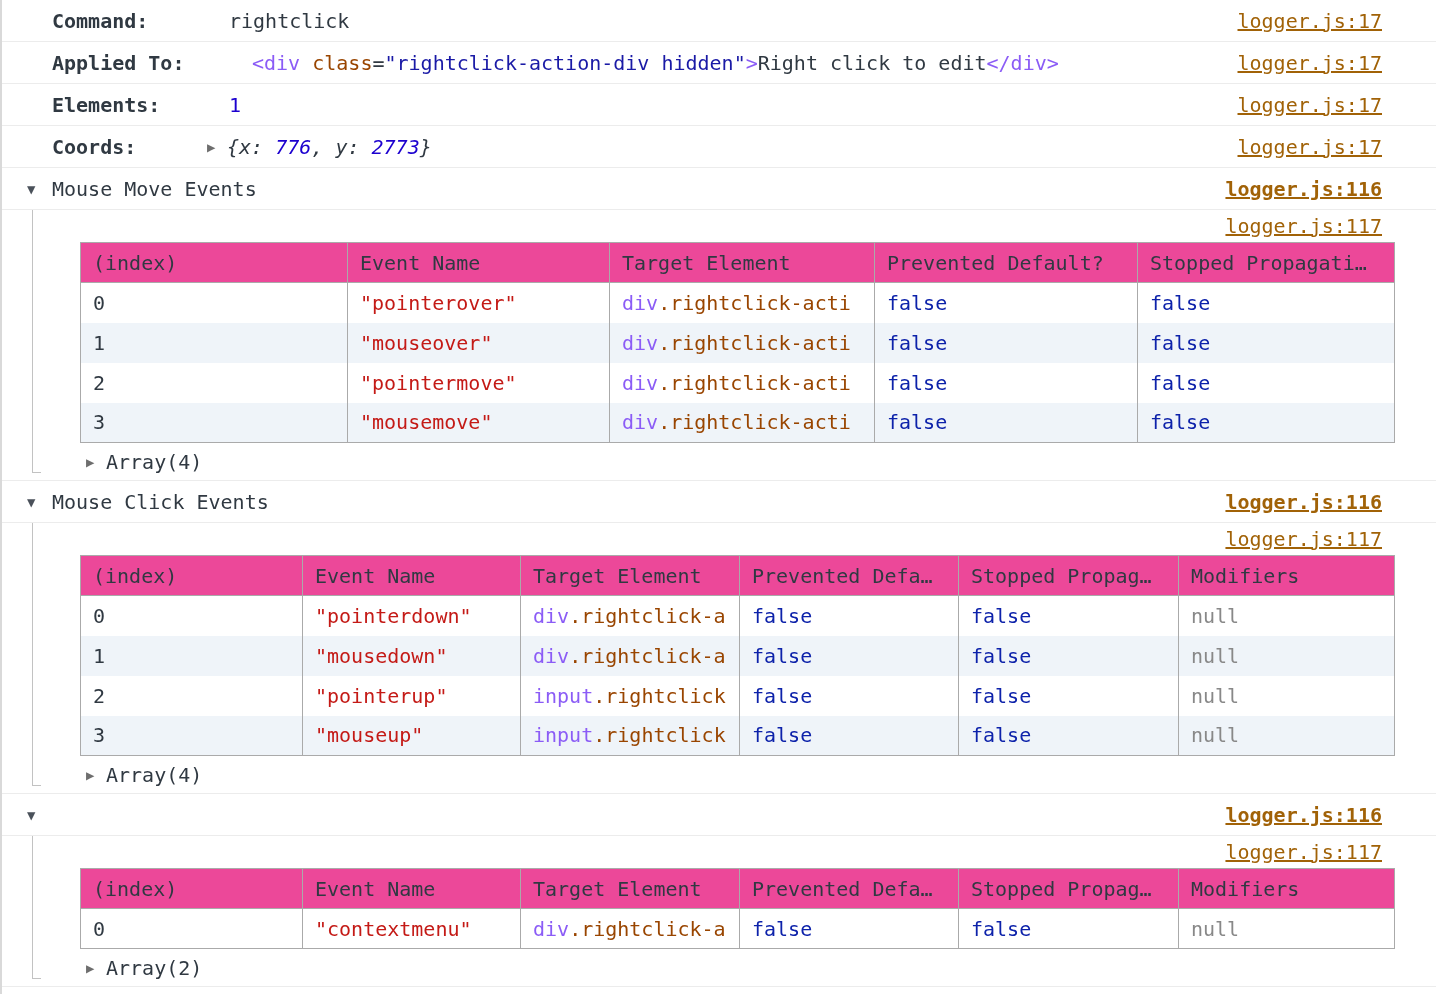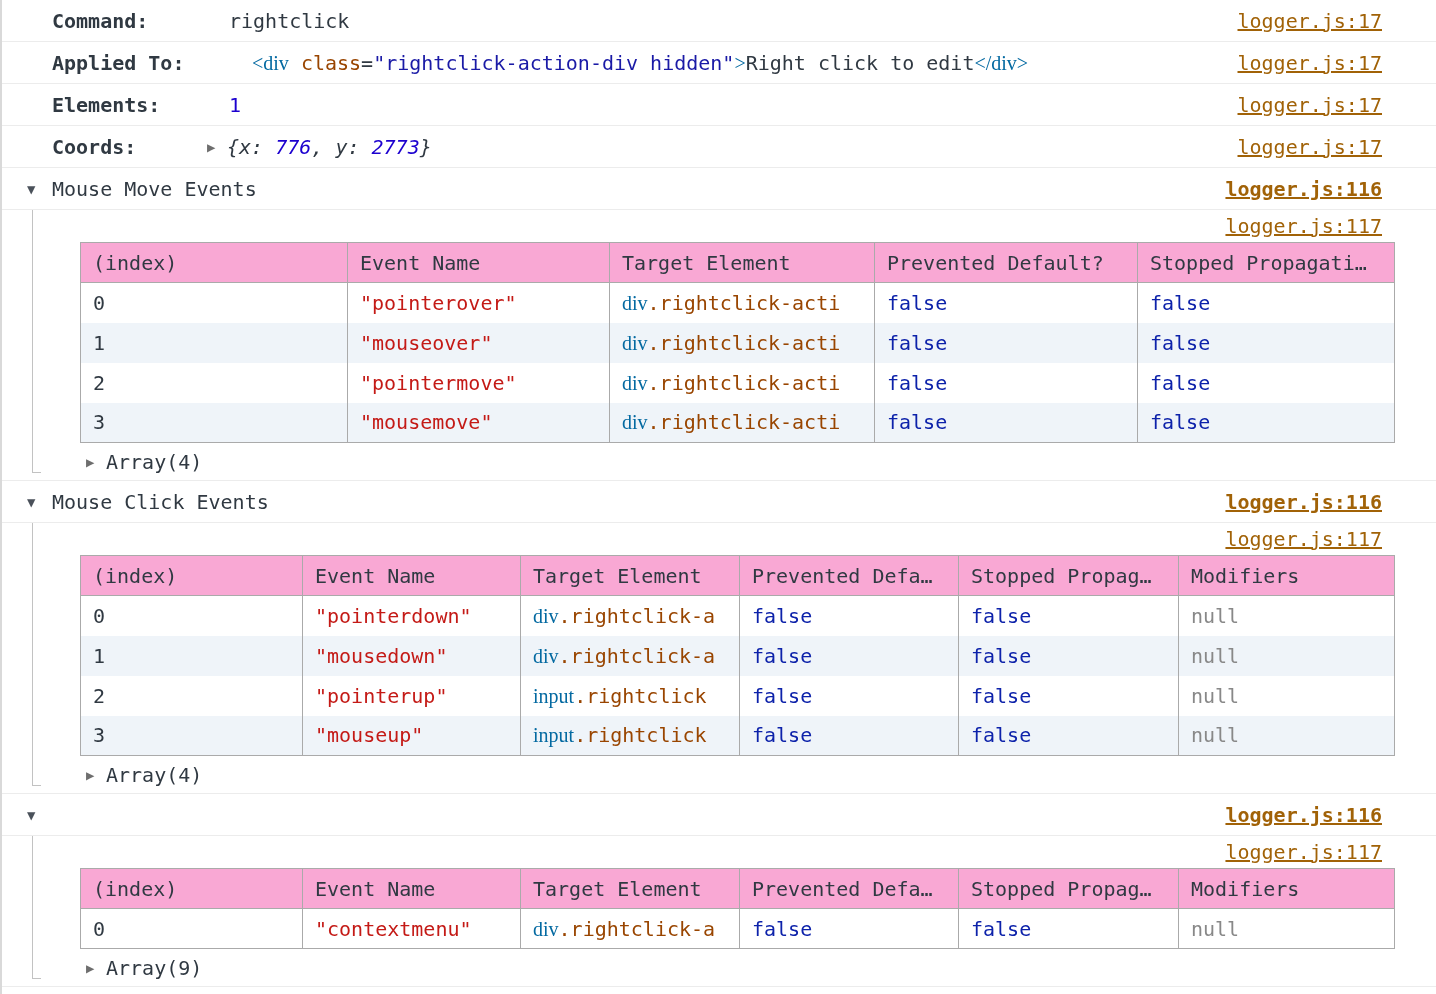--- a/index.html
+++ b/index.html
@@ -26,21 +26,21 @@
   .link {
     margin-left: auto;
     color: #a16207;
     text-decoration: underline;
     cursor: pointer;
     flex: none;
   }
   .link.bold { font-weight: bold; }
 
   
-  .tag     { color: #0369a1; font-family: Liberation Serif, serif; }
+  .tag     { color: #8b5cf6; }
   .attr    { color: #994500; }
   .attrval { color: #1a1aa6; }
   .str     { color: #c41a16; }
   .bool    { color: #0d22aa; }
   .num     { color: #1c00cf; }
   .nul     { color: #888888; }
 
   .applied-val { margin-left: 23px; }
   .coords-preview { font-style: italic; }
   .coords-preview .num { font-style: italic; }
@@ -96,21 +96,21 @@
   th, td {
     height: 40px;
     padding: 0 0 0 12px;
     text-align: left;
     font-weight: normal;
     white-space: nowrap;
     overflow: hidden;
     border-left: 1px solid #aaa;
   }
   th:first-child, td:first-child { border-left: none; }
-  thead th { background: #f9a8d4; border-bottom: 1px solid #aaa; cursor: pointer; }
+  thead th { background: #ec4899; border-bottom: 1px solid #aaa; cursor: pointer; }
   tbody tr:nth-child(even) { background: #eff4f9; }
 
   .t5 col:nth-child(1){width:267px} .t5 col:nth-child(2){width:262px}
   .t5 col:nth-child(3){width:265px} .t5 col:nth-child(4){width:263px}
   .t5 col:nth-child(5){width:257px}
   .t6 col:nth-child(1){width:222px} .t6 col:nth-child(2){width:218px}
   .t6 col:nth-child(3){width:219px} .t6 col:nth-child(4){width:219px}
   .t6 col:nth-child(5){width:220px} .t6 col:nth-child(6){width:216px}
 
   .arrayrow { min-height: 38px; padding-left: 84px; }
@@ -318,18 +318,18 @@
             <td class="str">"contextmenu"</td>
             <td><span class="tag">div</span><span class="attr">.rightclick-a</span></td>
             <td class="bool">false</td>
             <td class="bool">false</td>
             <td class="nul">null</td>
           </tr>
         </tbody>
       </table>
       <div class="crow arrayrow">
         <span class="tri2">▶</span>
-        <span>Array(9)</span>
+        <span>Array(2)</span>
       </div>
     </div>
   </section>
 
 </div>
 
 </body></html>

